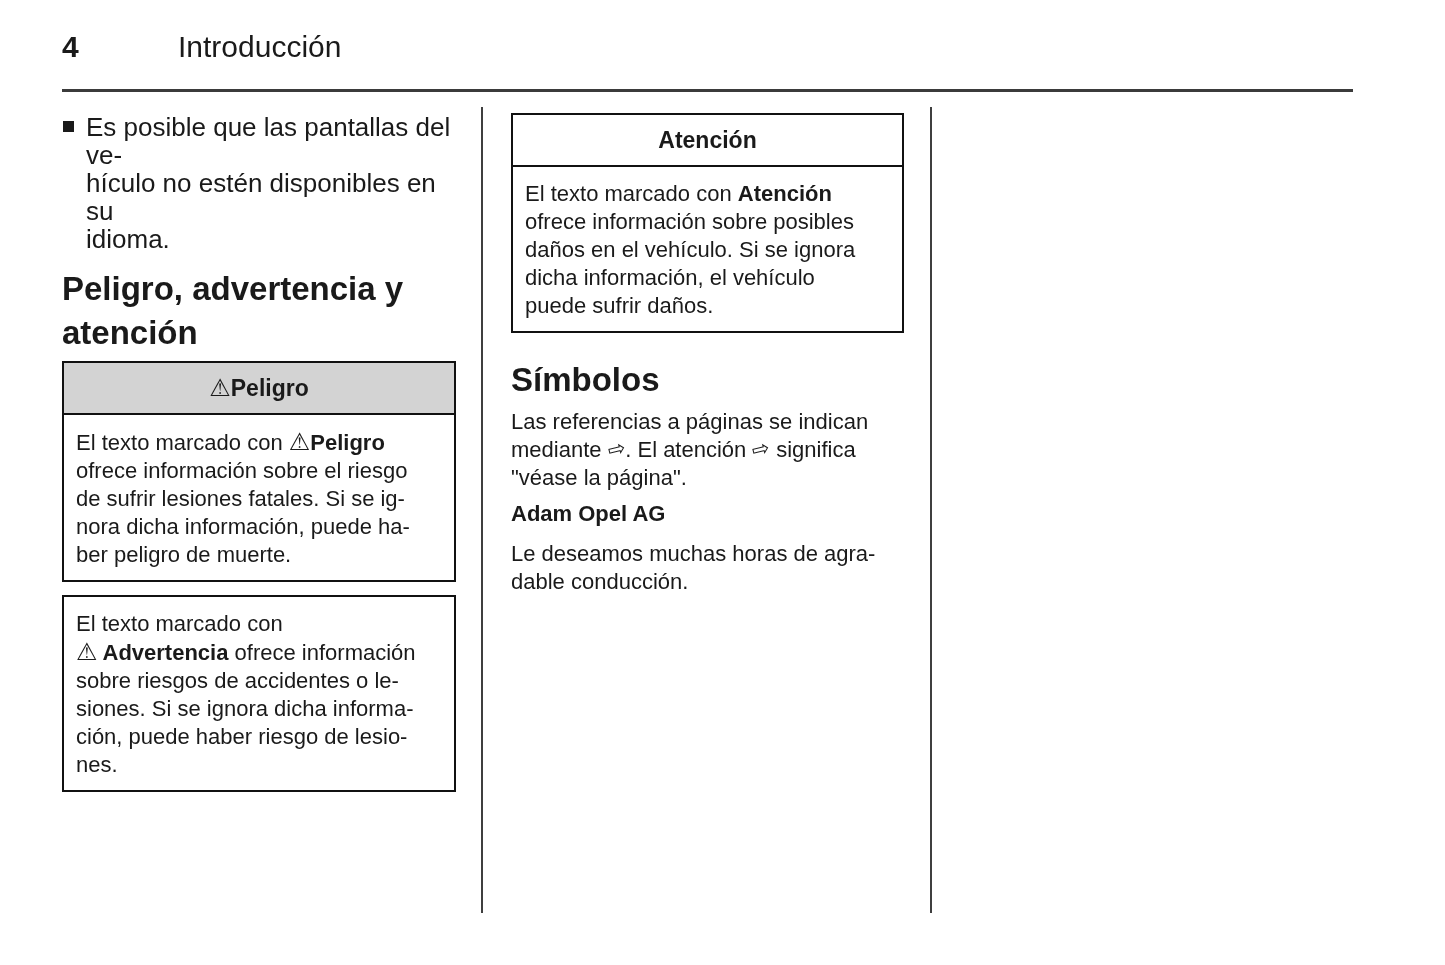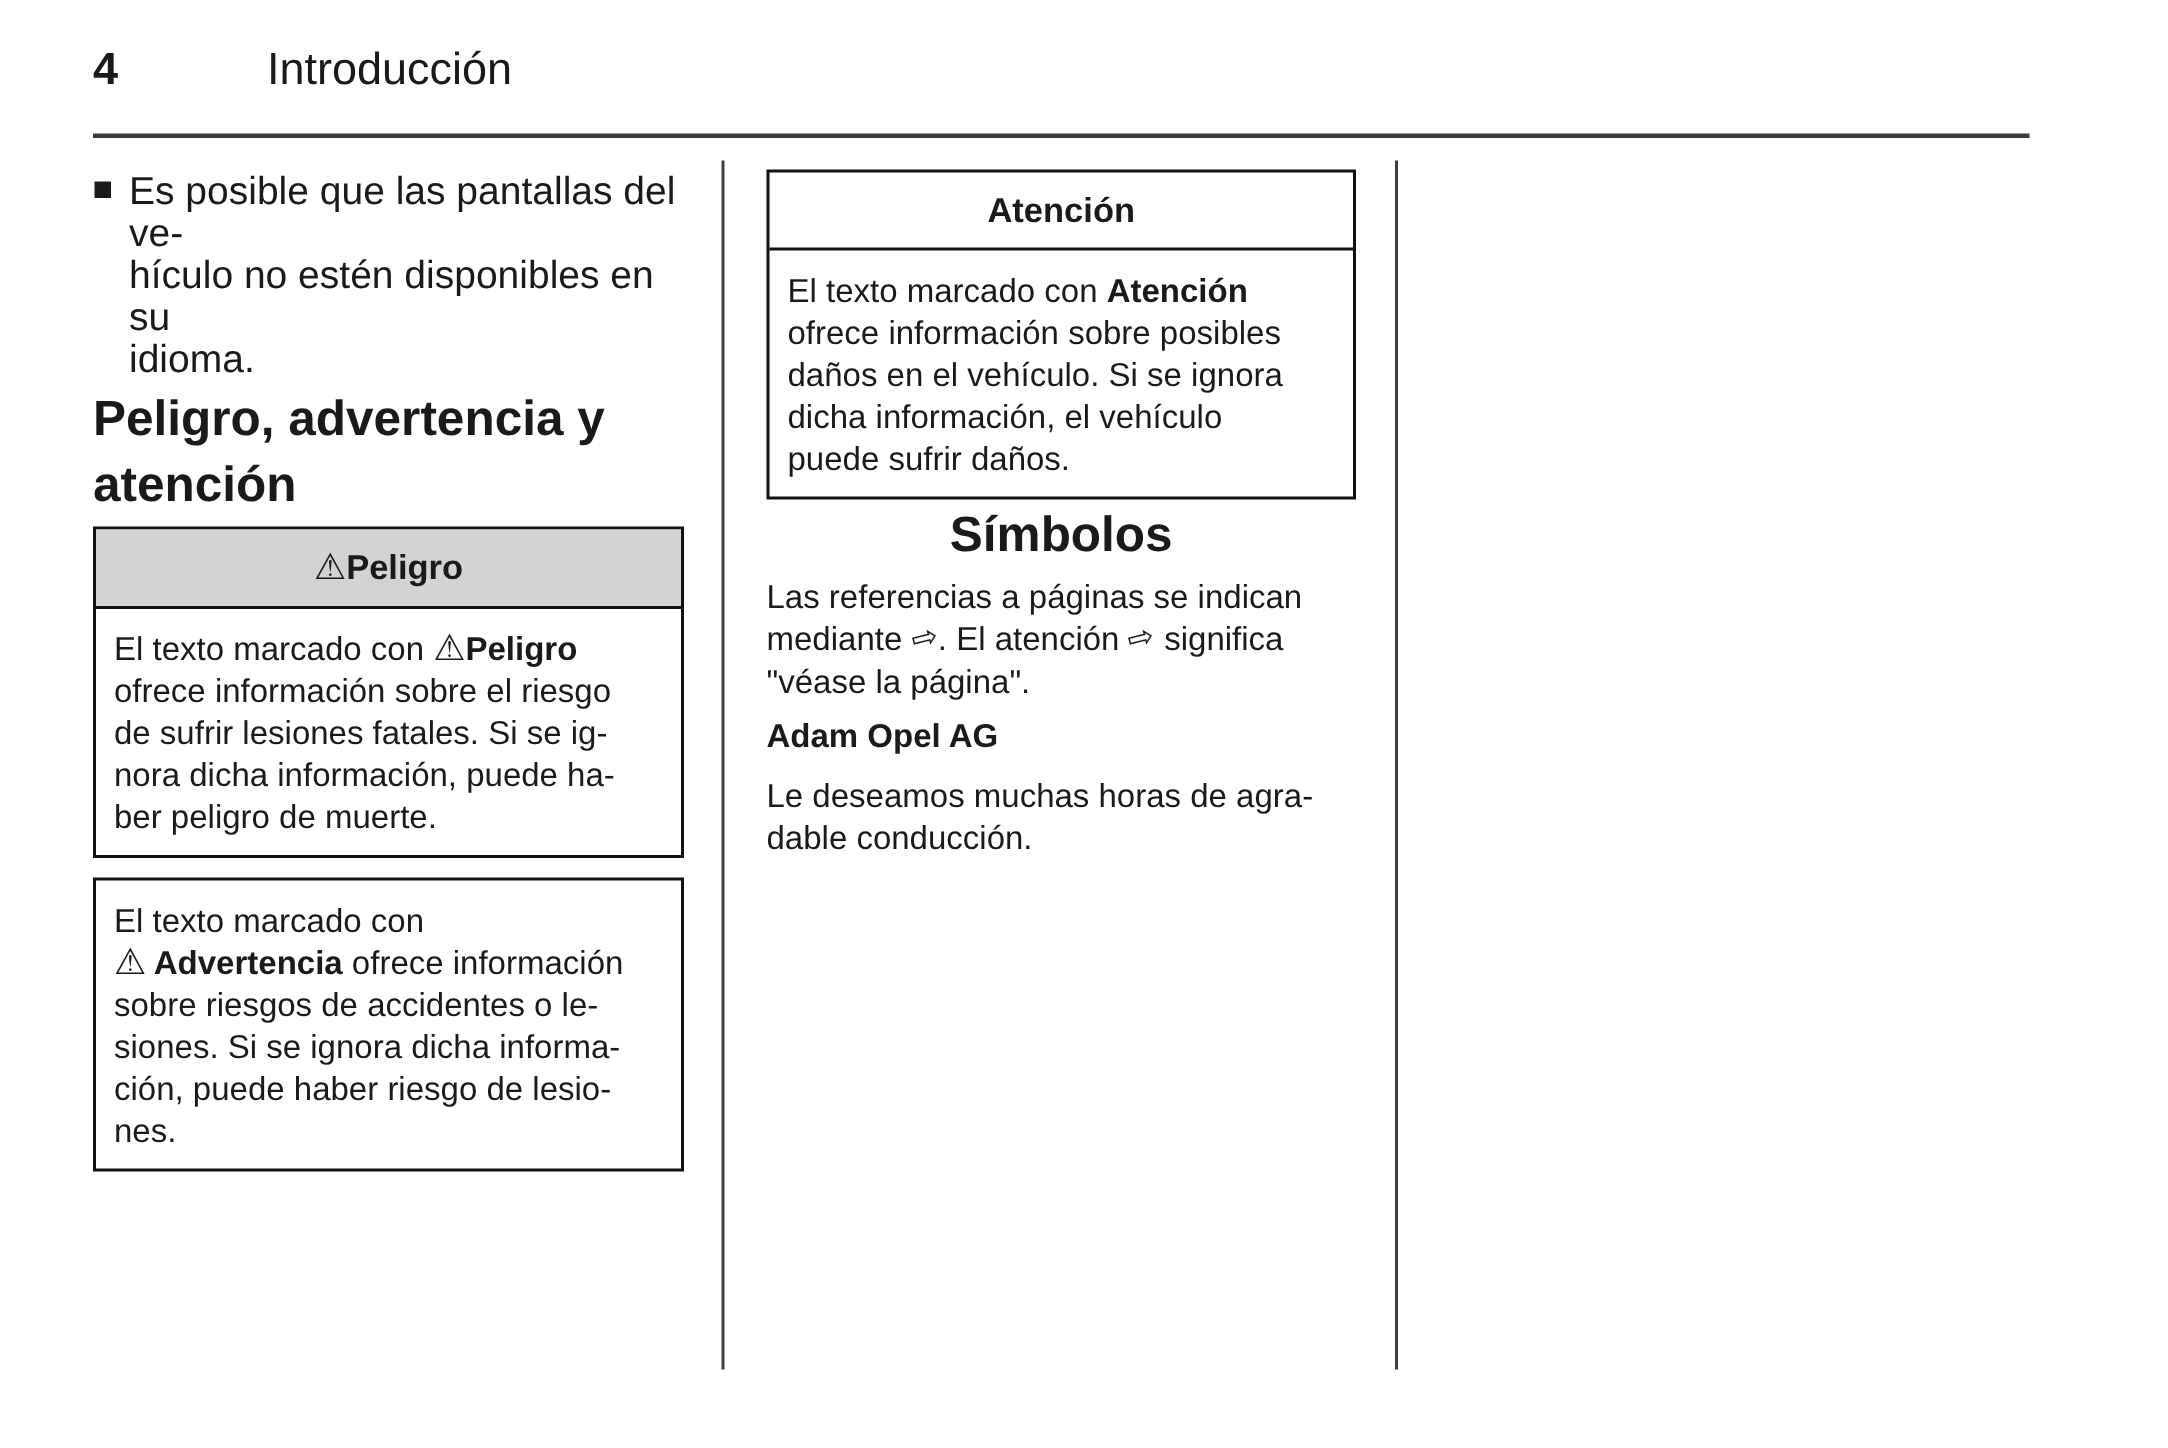--- a/index.html
+++ b/index.html
@@ -51,23 +51,23 @@
   }
   .bullets li + li { margin-top: 6px; }
   .sq {
     position: absolute; left: 1px; top: 8px;
     width: 11px; height: 11px; background: #1a1a1a;
   }
 
   
   .h2 {
     font-size: 33px; font-weight: bold; line-height: 44px;
-    margin-top: 4px;
+    margin-top: 14px;
   }
-  .col2 .h2 { margin-top: 1px; text-align: center; }
+  .col2 .h2 { margin-top: 25px; }
 
   
   .box {
     border: 2px solid #111111; width: 100%; background: #ffffff;
   }
   .box.danger  { margin-top: 6px; }
   .box.warning { margin-top: 13px; }
   .box.caution { margin-top: 6px; }
   .box-h {
     text-align: center; font-weight: bold;

